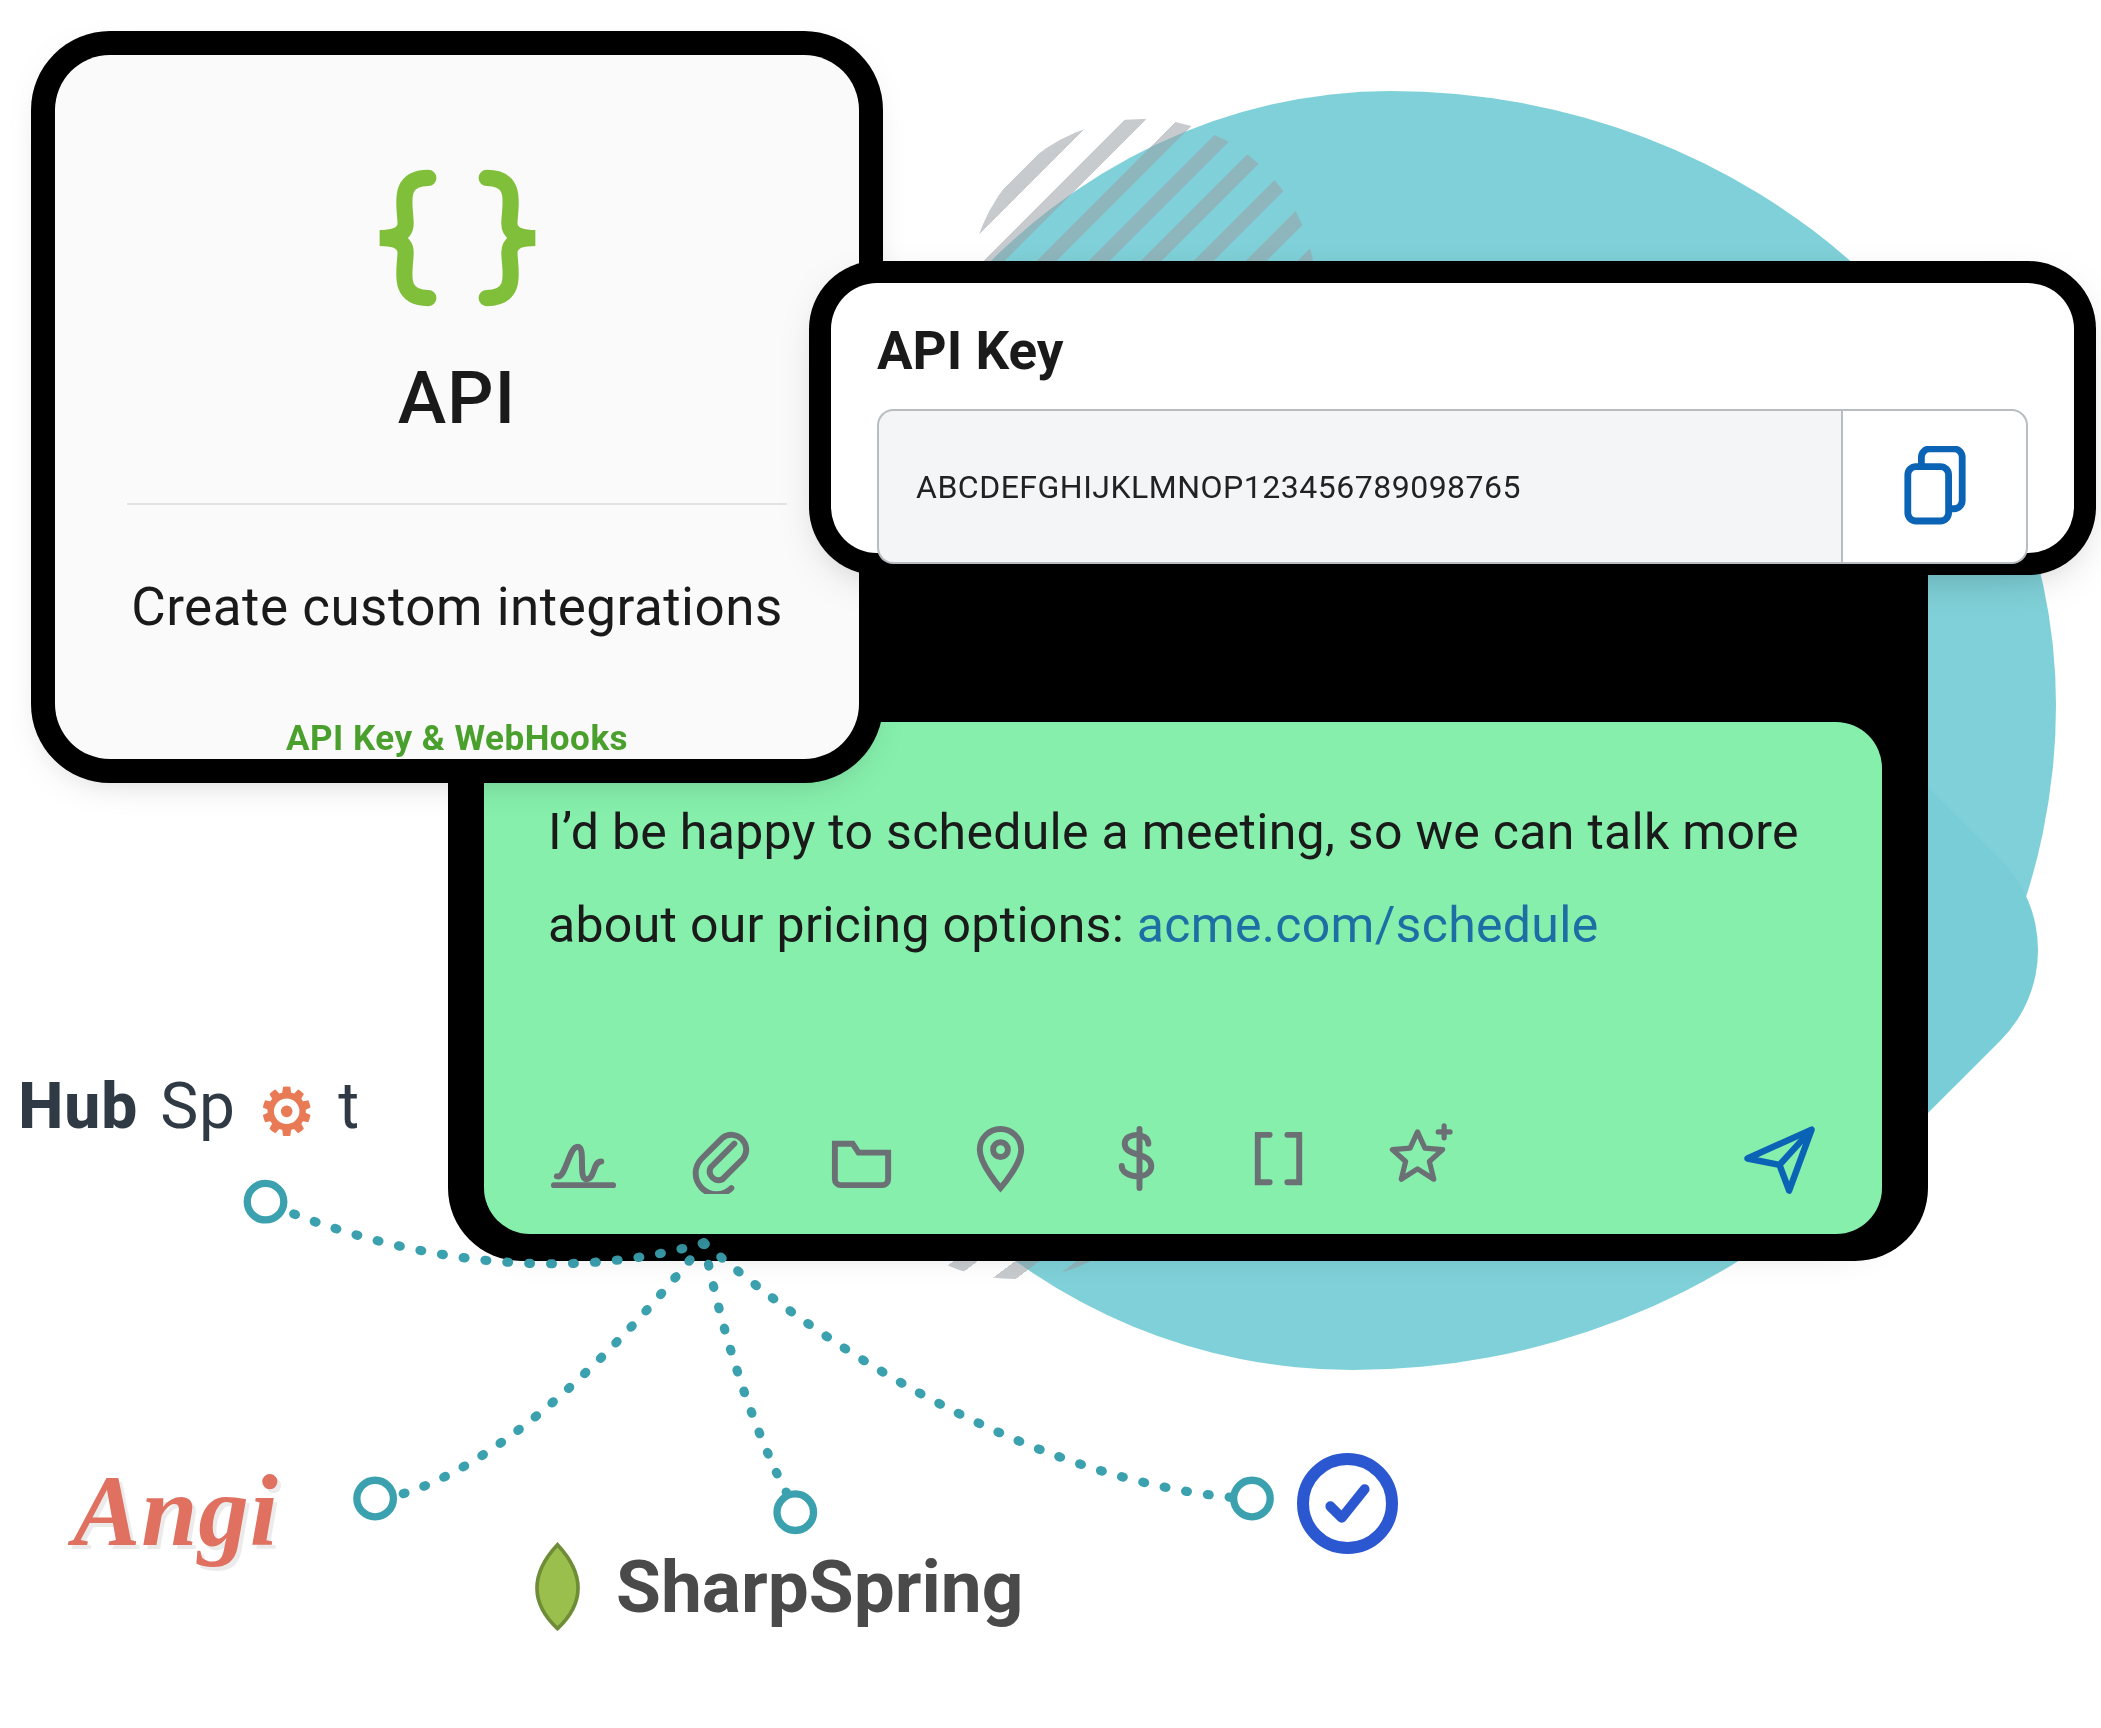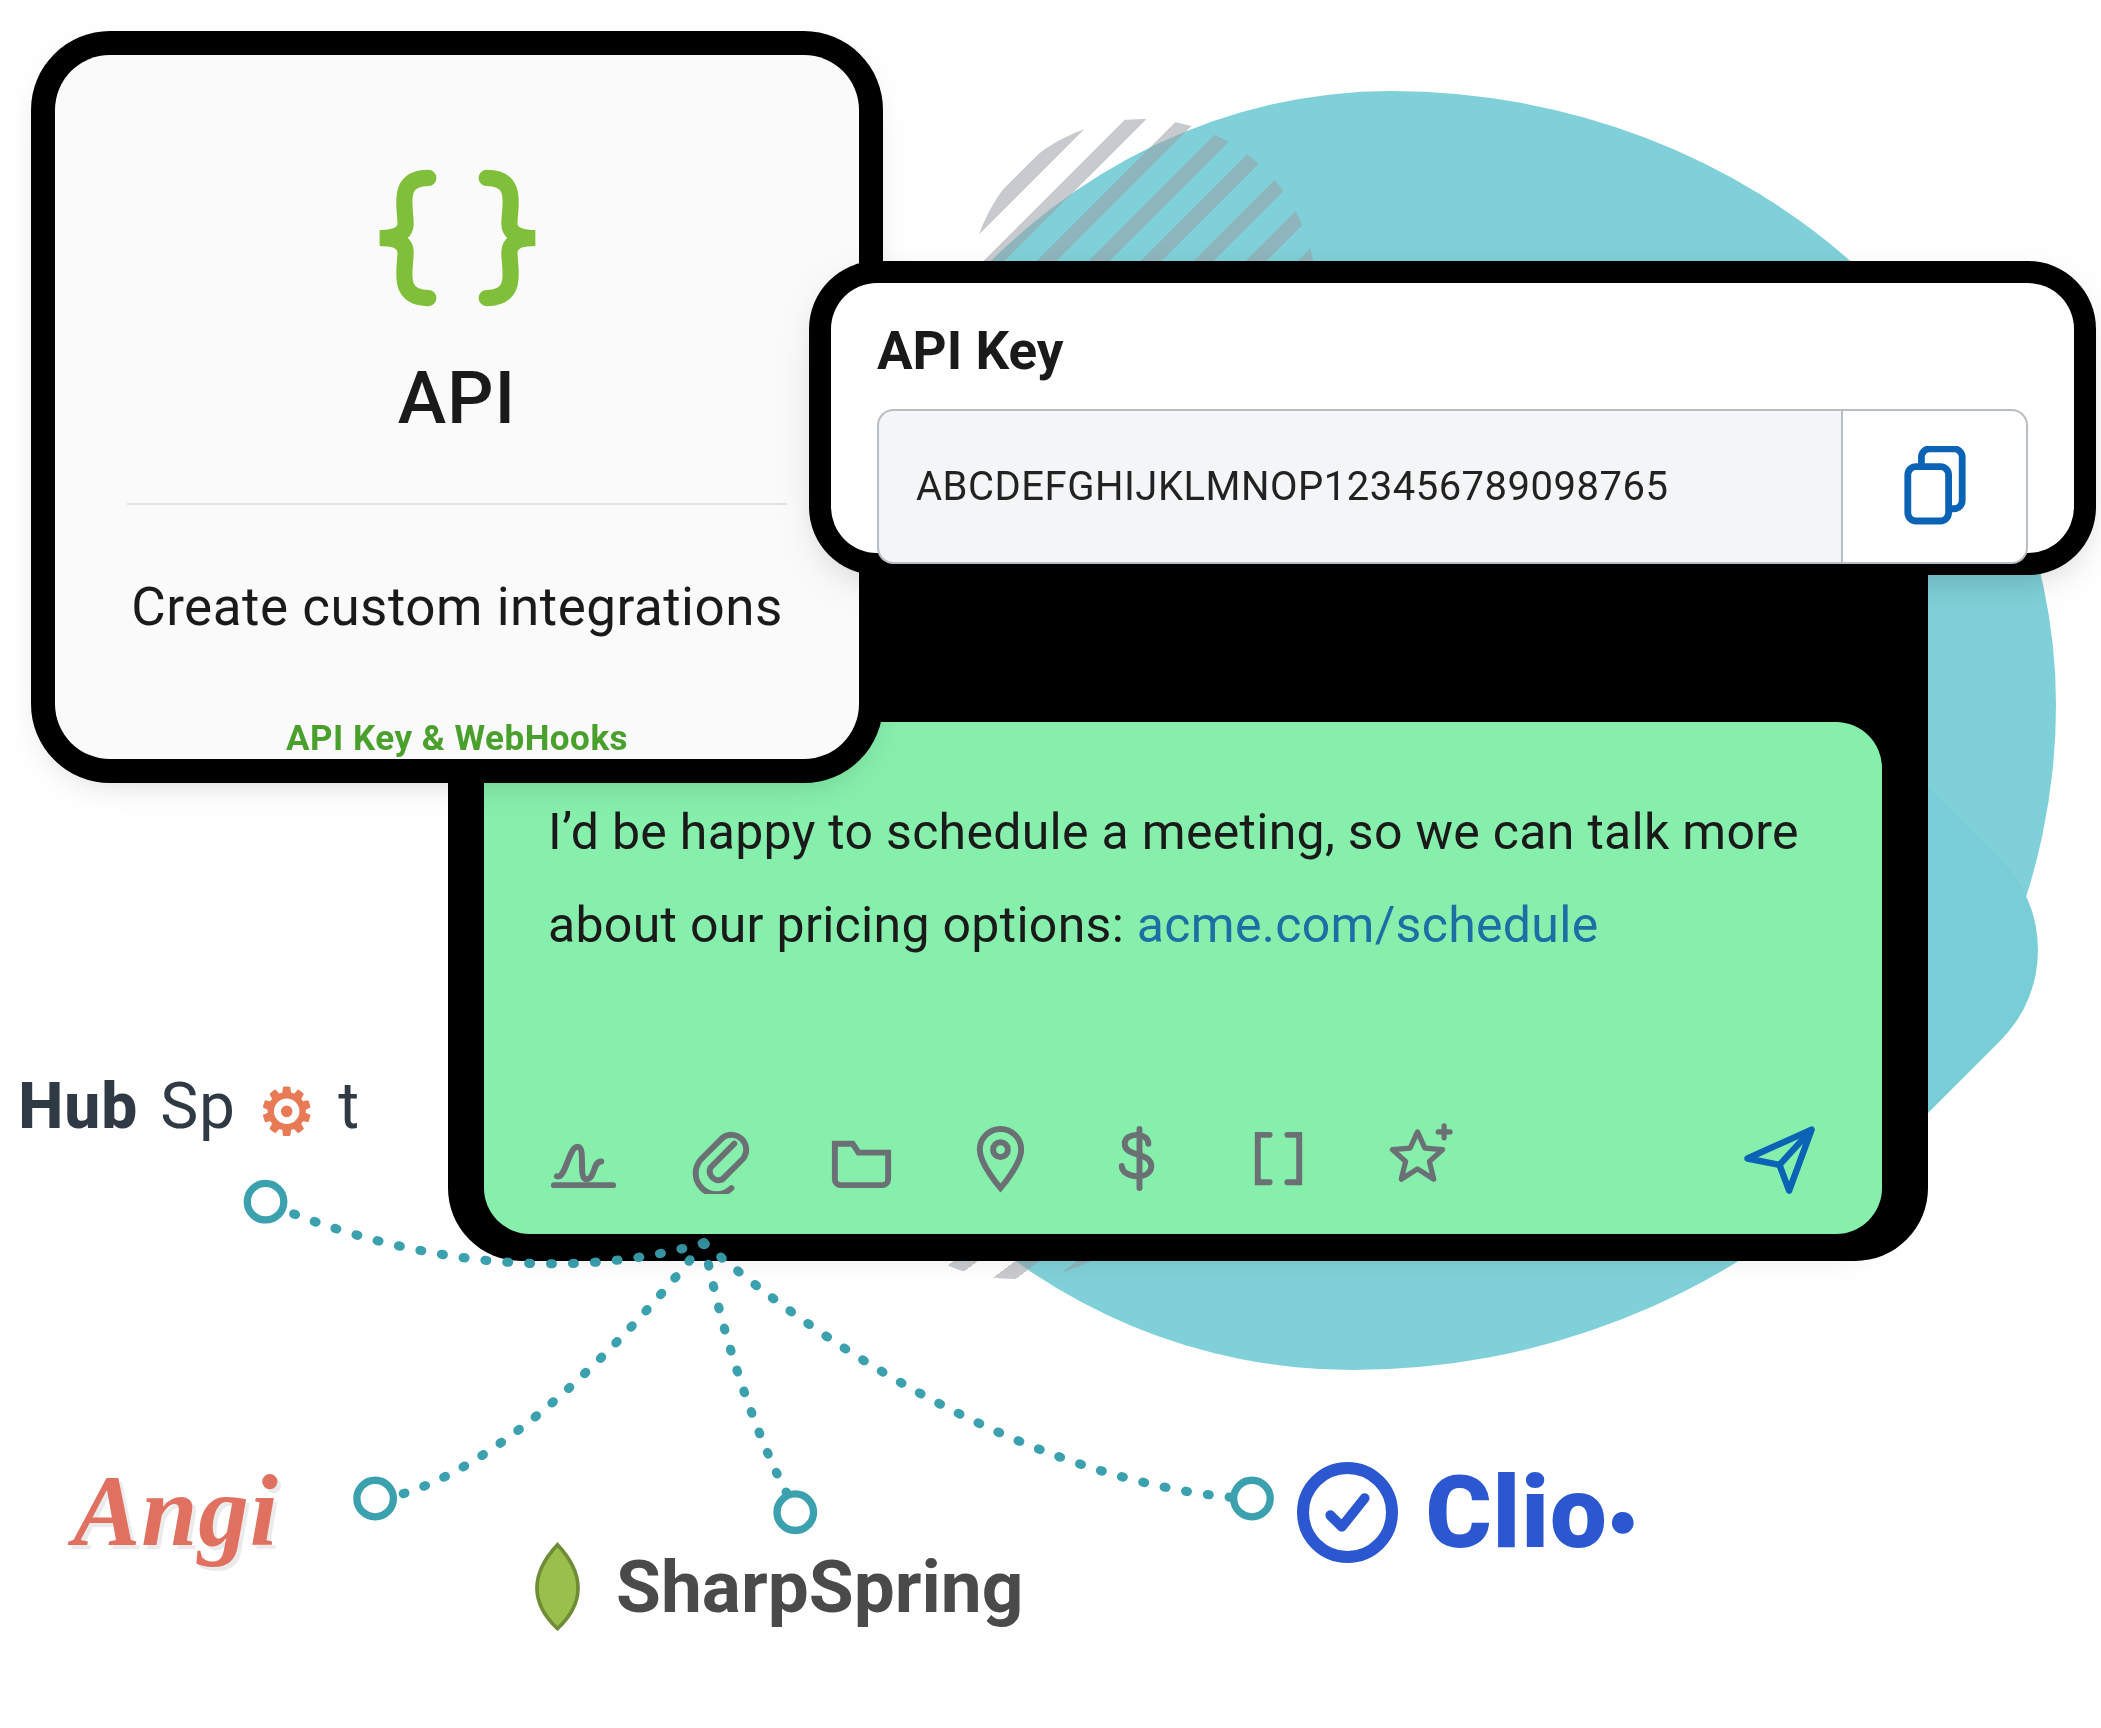--- a/index.html
+++ b/index.html
@@ -143,21 +143,21 @@
     display: flex;
     align-items: stretch;
     height: 155px;
   }
   .apikey-input {
     flex: 1;
     background: #f3f5f6;
     border: 2.7px solid #b8bdc1;
     border-right: none;
     border-radius: 16.4px 0 0 16.4px;
-    font-size: 40px;
+    font-size: 32px;
     font-family: inherit;
     color: #222;
     padding: 0 37px;
     letter-spacing: 0.5px;
     display: flex;
     align-items: center;
     white-space: nowrap;
     overflow: hidden;
   }
   .copy-btn {
@@ -391,17 +391,16 @@
     </span>
     <span>SharpSpring</span>
   </div>
 
   <div class="logo clio">
     <span class="check">
       <svg viewBox="0 0 40 40">
           <path d="M8 22 l8 8 l16 -20" fill="none" stroke="#2b57d1" stroke-width="7" stroke-linecap="round" stroke-linejoin="round"></path>
         </svg>
     </span>
-    <span><span>Clio</span><span class="dot" style="position:relative; top:-0.2em; font-size:0.5em;">●</span></span>
   </div>
 
 </div>
 
 
 </body></html>

